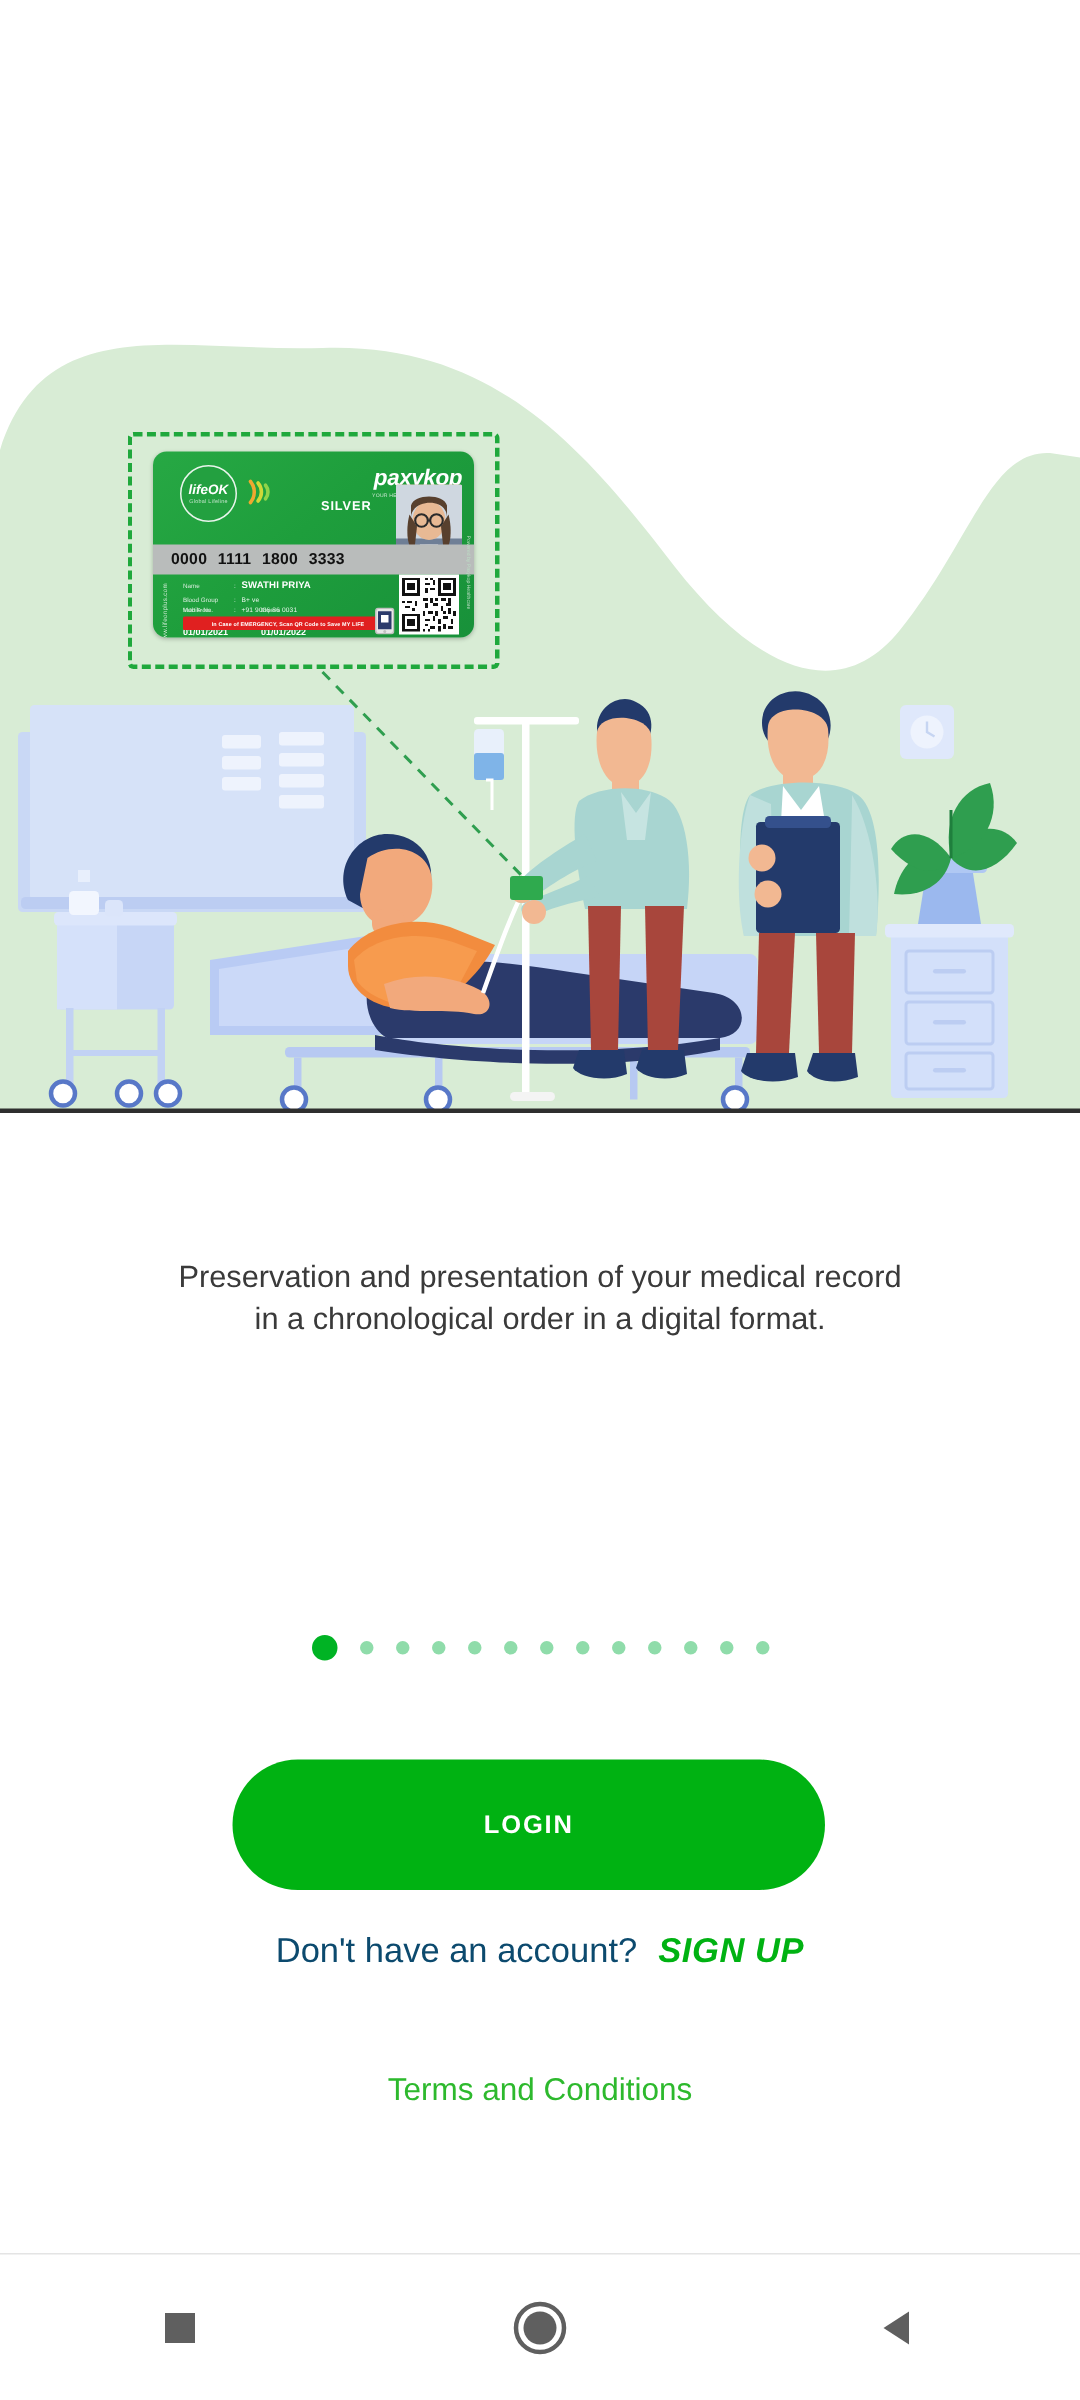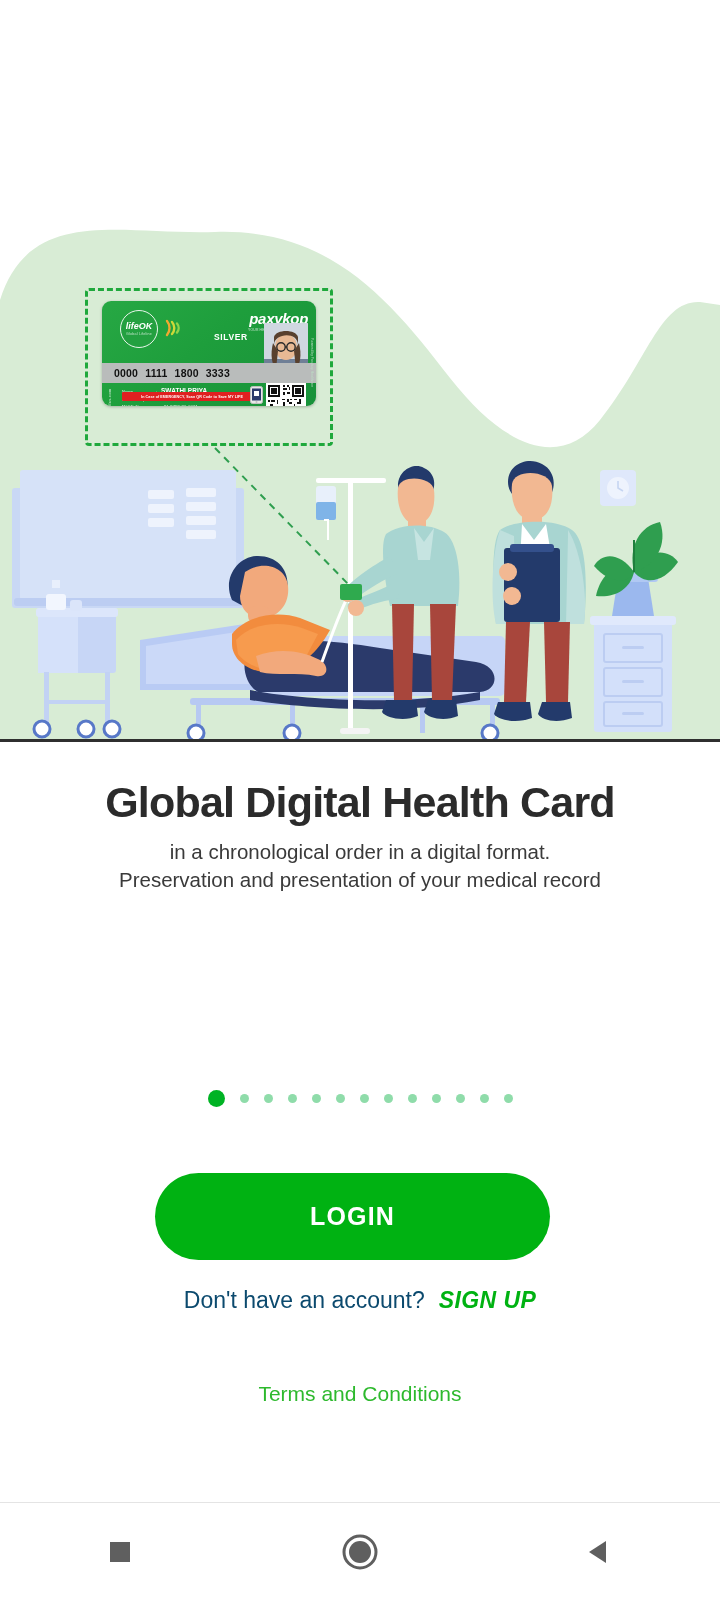--- a/index.html
+++ b/index.html
@@ -17,21 +17,21 @@
   .hero-art  { position:absolute; left:0; top:0; width:720px; height:742px; }
   .hero-baseline { position:absolute; left:0; bottom:0; width:720px; height:3px; background:#2f2f2f; }
 
   
   .card-wrap { position:absolute; left:85px; top:288px; width:248px; height:158px; }
   .card-dash {
     position:absolute; inset:0;
     border:3px dashed #1fa83c; border-radius:4px;
   }
   .card {
-    position:absolute; left:17px; top:13px; width:214px; height:105px;
+    position:absolute; left:17px; top:13px; width:214px; height:124px;
     border-radius:9px; overflow:hidden;
     background:linear-gradient(140deg,#27a844 0%,#1e9e3c 45%,#18913a 100%);
     box-shadow:0 1px 3px rgba(0,0,0,.25);
   }
   .card-sidetext {
     position:absolute; left:3px; top:52px; width:9px; height:76px;
     writing-mode:vertical-rl; transform:rotate(180deg);
     font-size:4.2px; color:#cfe9d4; letter-spacing:.2px; line-height:9px;
   }
   .logo-ring {
@@ -104,21 +104,21 @@
     position:absolute; left:0; top:1090px; width:720px;
     display:flex; align-items:center; justify-content:center; gap:15px;
   }
   .dot { width:9px; height:9px; border-radius:50%; background:#8fdcaa; }
   .dot.active { width:17px; height:17px; background:#00b324; }
 
   
   .login-btn {
     position:absolute; left:155px; top:1173px; width:395px; height:87px;
     background:#00b212; border:none; border-radius:44px;
-    color:#fff; font-size:25px; font-weight:bold; letter-spacing:1.2px;
+    color:#fff; font-size:17px; font-weight:bold; letter-spacing:1.2px;
     font-family:"Liberation Sans", sans-serif; cursor:pointer;
   }
 
   
   .signup-row {
     position:absolute; left:0; top:1287px; width:720px;
     display:flex; align-items:center; justify-content:center; gap:14px;
   }
   .signup-q { font-size:23px; color:#0c4a6e; }
   .signup-a { font-size:23px; font-weight:bold; color:#00b212; letter-spacing:.4px; cursor:pointer;font-style:italic; }
@@ -425,24 +425,23 @@
           <rect x="0.5" y="0.5" width="12" height="17" rx="2" fill="#e8e8e8" stroke="#c0c0c0"></rect>
           <rect x="2" y="2.5" width="9" height="12" fill="#2b3a6b"></rect>
           <rect x="4" y="5" width="5" height="5" fill="#ffffff"></rect>
           <circle cx="6.5" cy="16" r="1" fill="#c0c0c0"></circle>
         </svg>
 
       </div>
     </div>
   </div>
 
-  <h1 class="title">Global Digital Health Card</h1>
   <div class="subtitle">
+    <div>Preservation and presentation of your medical record</div>
     <div>in a chronological order in a digital format.</div>
-    <div>Preservation and presentation of your medical record</div>
   </div>
 
   <div class="dots" id="dots">
       <span class="dot active"></span>
       <span class="dot"></span>
       <span class="dot"></span>
       <span class="dot"></span>
       <span class="dot"></span>
       <span class="dot"></span>
       <span class="dot"></span>

